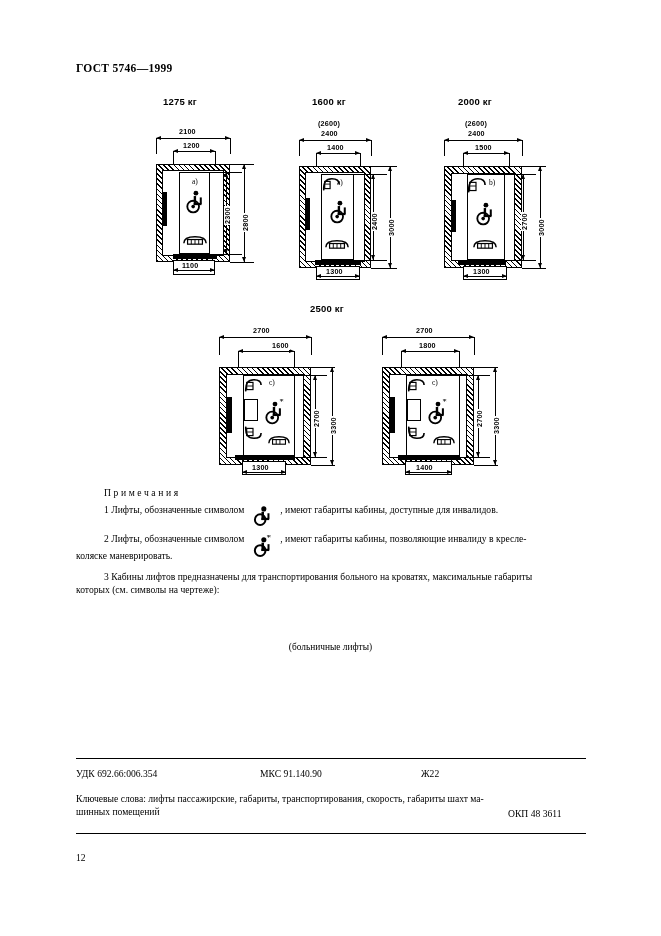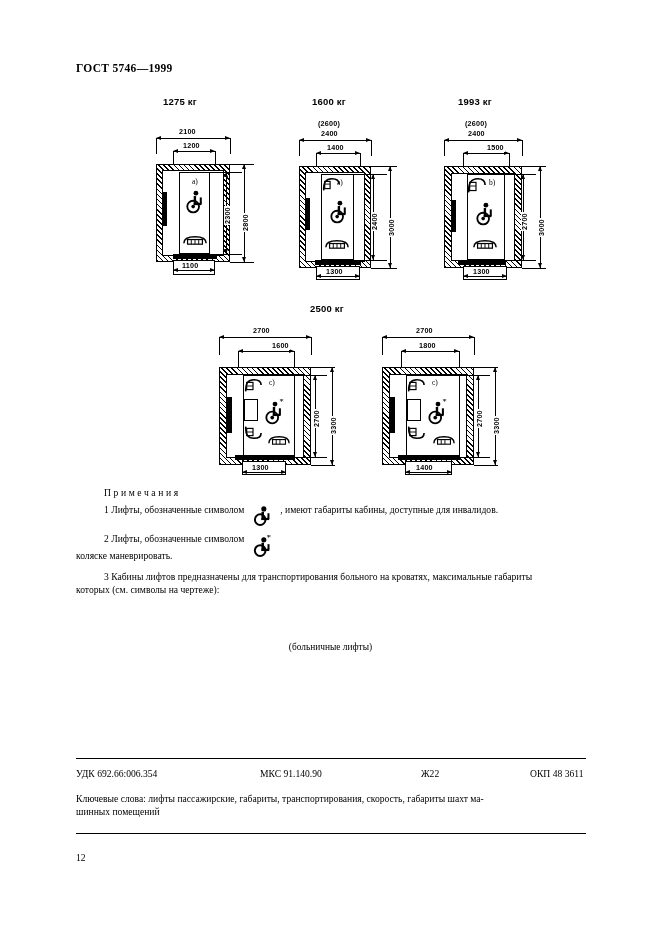--- a/index.html
+++ b/index.html
@@ -83,21 +83,21 @@
 </style>
 </head>
 <body>
 
 <div class="page">
 
   <div class="doc-header">ГОСТ 5746—1999</div>
 
   <div class="cap-title" style="left:163px;top:96px;">1275 кг</div>
   <div class="cap-title" style="left:312px;top:96px;">1600 кг</div>
-  <div class="cap-title" style="left:458px;top:96px;">1993 кг</div>
+  <div class="cap-title" style="left:458px;top:96px;">2000 кг</div>
   <div class="cap-title" style="left:310px;top:303px;">2500 кг</div>
 
   <div class="diagram" style="left:140px;top:120px;width:130px;height:170px;">
 
     <div class="dimh" style="left:16px;top:18px;width:74px;"></div>
     <div class="tickv" style="left:16px;top:18px;height:16px;"></div>
     <div class="tickv" style="left:90px;top:18px;height:16px;"></div>
     <div class="arrowL" style="left:16px;top:15.5px;"></div>
     <div class="arrowR" style="left:85px;top:15.5px;"></div>
     <div class="dlabel" style="left:38px;top:8px;">2100</div>
@@ -234,21 +234,21 @@
     <div class="tickv" style="left:94px;top:20px;height:16px;"></div>
     <div class="arrowL" style="left:16px;top:17.5px;"></div>
     <div class="arrowR" style="left:89px;top:17.5px;"></div>
     <div class="dlabel" style="left:39px;top:10px;">2400</div>
 
     <div class="dimh" style="left:35px;top:33px;width:46px;"></div>
     <div class="tickv" style="left:35px;top:33px;height:14px;"></div>
     <div class="tickv" style="left:81px;top:33px;height:14px;"></div>
     <div class="arrowL" style="left:35px;top:30.5px;"></div>
     <div class="arrowR" style="left:76px;top:30.5px;"></div>
-    <div class="dlabel" style="left:58px;top:24px;">1500</div>
+    <div class="dlabel" style="left:46px;top:24px;">1500</div>
 
     <div class="shaft" style="left:16px;top:46px;width:78px;height:102px;">
       <div class="shaft-inner" style="left:6px;top:6px;right:6px;bottom:6px;"></div>
     </div>
     <div class="cwt" style="left:23px;top:80px;width:5px;height:32px;"></div>
     <div class="cabin" style="left:39px;top:54px;width:38px;height:86px;"></div>
     <div class="bedlabel" style="left:61px;top:58px;">b)</div>
 
     <svg style="position:absolute;left:38px;top:56px;" width="20" height="20" viewBox="0 0 22 22">
       <path d="M3 18 q-1 -15 10 -15 q8 0 8 7" fill="none" stroke="#000" stroke-width="1.8"></path>
@@ -459,40 +459,41 @@
       <span class="sym">
         <svg width="22" height="22" viewBox="0 0 24 24">
           <circle cx="14" cy="5.2" r="2.8" fill="#000"></circle>
           <rect x="11.4" y="8.4" width="2.8" height="9" fill="#000"></rect>
           <rect x="11.4" y="15" width="8.5" height="2.5" fill="#000"></rect>
           <rect x="18" y="10" width="2.2" height="6" fill="#000"></rect>
           <circle cx="10" cy="17" r="5.8" fill="none" stroke="#000" stroke-width="2.2"></circle>
           <text x="17" y="6" font-size="10" font-family="DejaVu Sans, sans-serif" fill="#000">*</text>
         </svg>
       </span>
+      <span>, имеют габариты кабины, позволяющие инвалиду в кресле-</span>
     </div>
     <div class="note-cont">коляске маневрировать.</div>
 
     <div class="note-para">
       <div class="note-ind">3 Кабины лифтов предназначены для транспортирования больного на кроватях, максимальные габариты</div>
       <div>которых (см. символы на чертеже):</div>
     </div>
   </div>
 
   <div class="figcap">
     <div>(больничные лифты)</div>
   </div>
 
   <div class="rule" style="top:758px;"></div>
 
   <div class="footrow" style="top:768px;height:14px;">
     <span style="left:0px;">УДК 692.66:006.354</span>
     <span style="left:184px;">МКС 91.140.90</span>
     <span style="left:345px;">Ж22</span>
-    <span style="left:454px;">ОКП 48 3611</span>
+    <span style="left:432px;margin-top:40px;">ОКП 48 3611</span>
   </div>
 
   <div class="keywords">
     <div>Ключевые слова: лифты пассажирские, габариты, транспортирования, скорость, габариты шахт ма-</div>
     <div>шинных помещений</div>
   </div>
 
   <div class="rule" style="top:833px;"></div>
 
   <div class="pageno">12</div>

